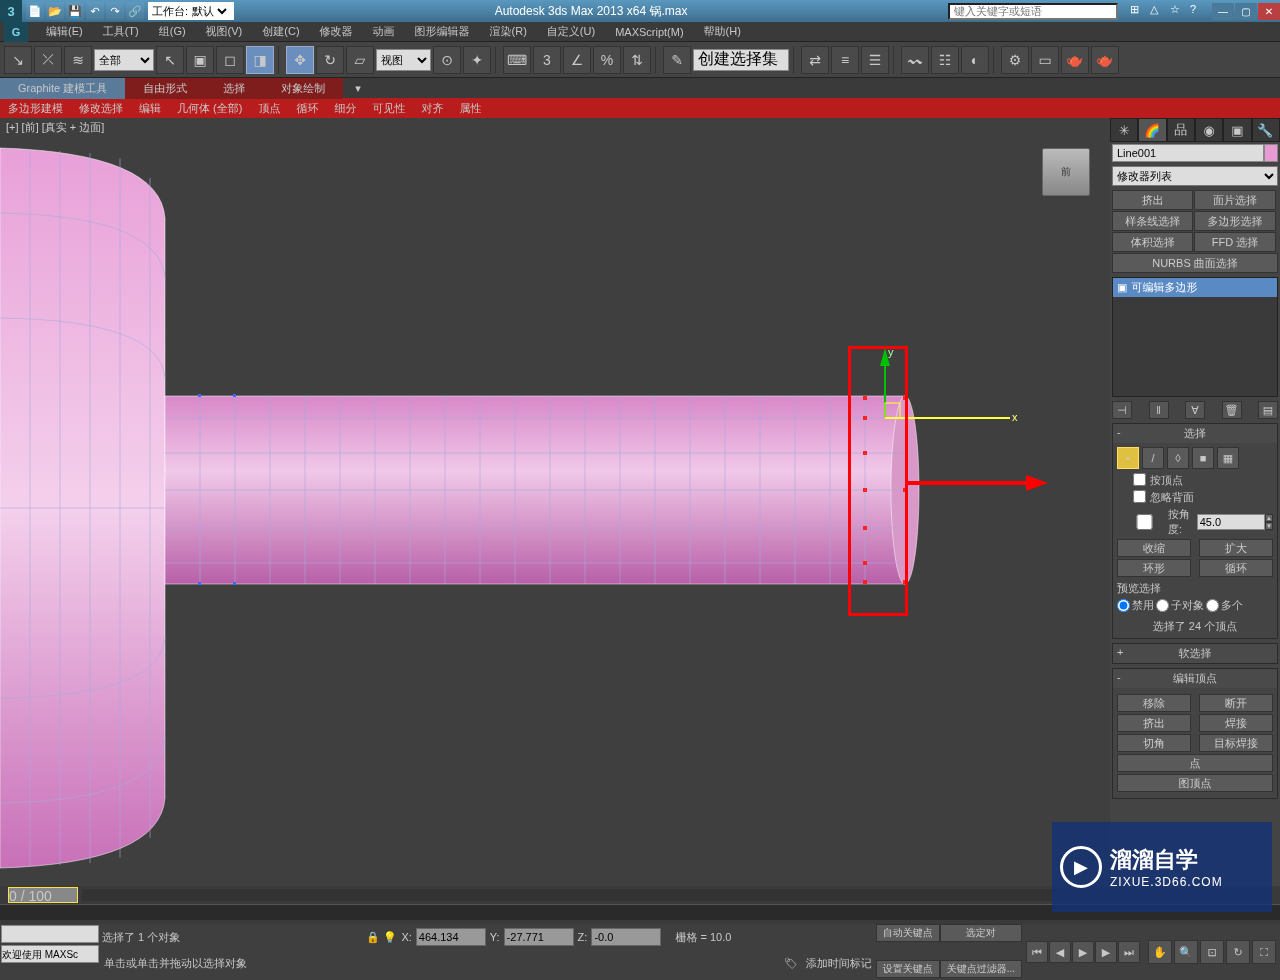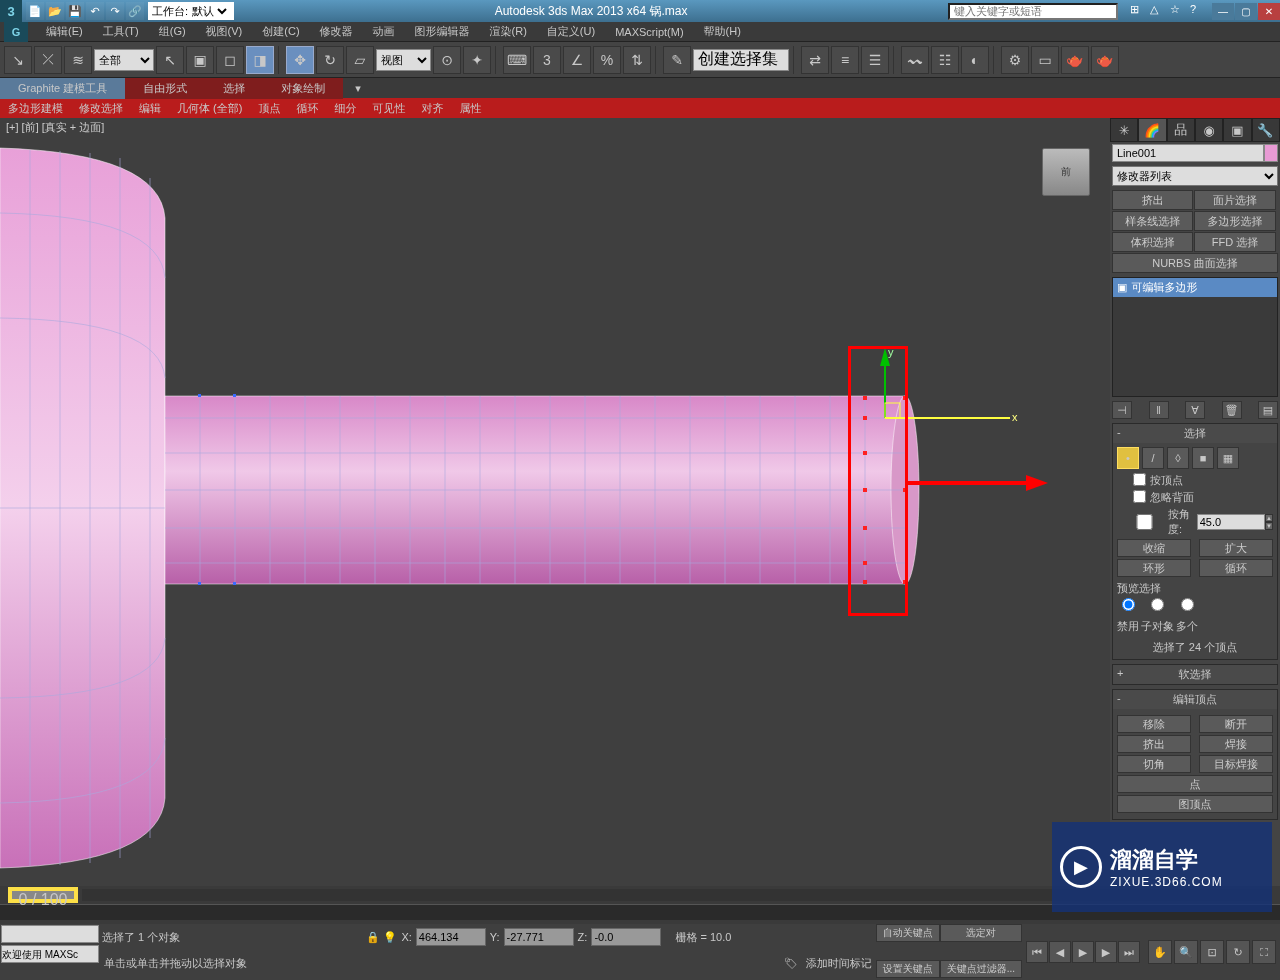--- a/index.html
+++ b/index.html
@@ -77,26 +77,26 @@
 .subobj-row .so.active { background:#e0c040; border-color:#ffde60; }
 .chk { display:flex; align-items:flex-start; margin:2px 16px; }
 .chk input { margin-right:4px; }
 .spin { display:flex; align-items:center; margin:2px 0; }
 .spin input { width:68px; height:16px; background:#ddd; border:1px solid #888; margin-left:4px; padding:0 2px; }
 .spin .arrows { width:12px; display:flex; flex-direction:column; }
 .spin .arrows span { height:8px; background:#666; border:1px solid #333; font-size:6px; text-align:center; cursor:pointer; }
 .btn-row { display:flex; gap:8px; margin:2px 0; }
 .btn-row button { flex:1; height:18px; background:#5a5a5a; border:1px solid #333; color:#ccc; cursor:pointer; font-size:11px; }
 .radio-row { display:flex; align-items:center; gap:2px; margin:2px 0; }
-.radio-row label { display:flex; align-items:center; gap:8px;flex-direction:column; }
+.radio-row label { display:flex; align-items:center; gap:2px; }
 
 
 .timeline { position:absolute; bottom:56px; left:0; right:0; height:38px; background:#3a3a3a; }
 .time-slider { height:18px; display:flex; align-items:center; padding:0 8px; }
-.time-slider .handle { width:70px; height:16px; background:#888; border:4px solid #fde047; text-align:center; font-size:16px; cursor:grab; }
+.time-slider .handle { width:70px; height:16px; background:#888; border:1px solid #fde047; text-align:left; font-size:14px; cursor:grab; }
 .time-slider .track { flex:1; height:12px; background:#333; margin-left:4px; position:relative; }
 .time-ruler { height:16px; background:#2a2a2a; border-top:1px solid #555; }
 
 
 .statusbar { position:absolute; bottom:0; left:0; right:0; height:56px; background:#3f3f3f; display:flex; }
 .status-left { width:100px; display:flex; flex-direction:column; }
 .status-left .row { height:18px; padding:2px 0; background:#ddd; color:#000; border:1px solid #888; margin:1px; font-size:10px; }
 .status-mid { flex:1; display:flex; flex-direction:column; }
 .status-mid .row1 { height:26px; display:flex; align-items:center; gap:4px; padding:2px; }
 .status-mid .row1 input { width:70px; height:18px; background:#999; border:1px solid #666; padding:0 2px; }

